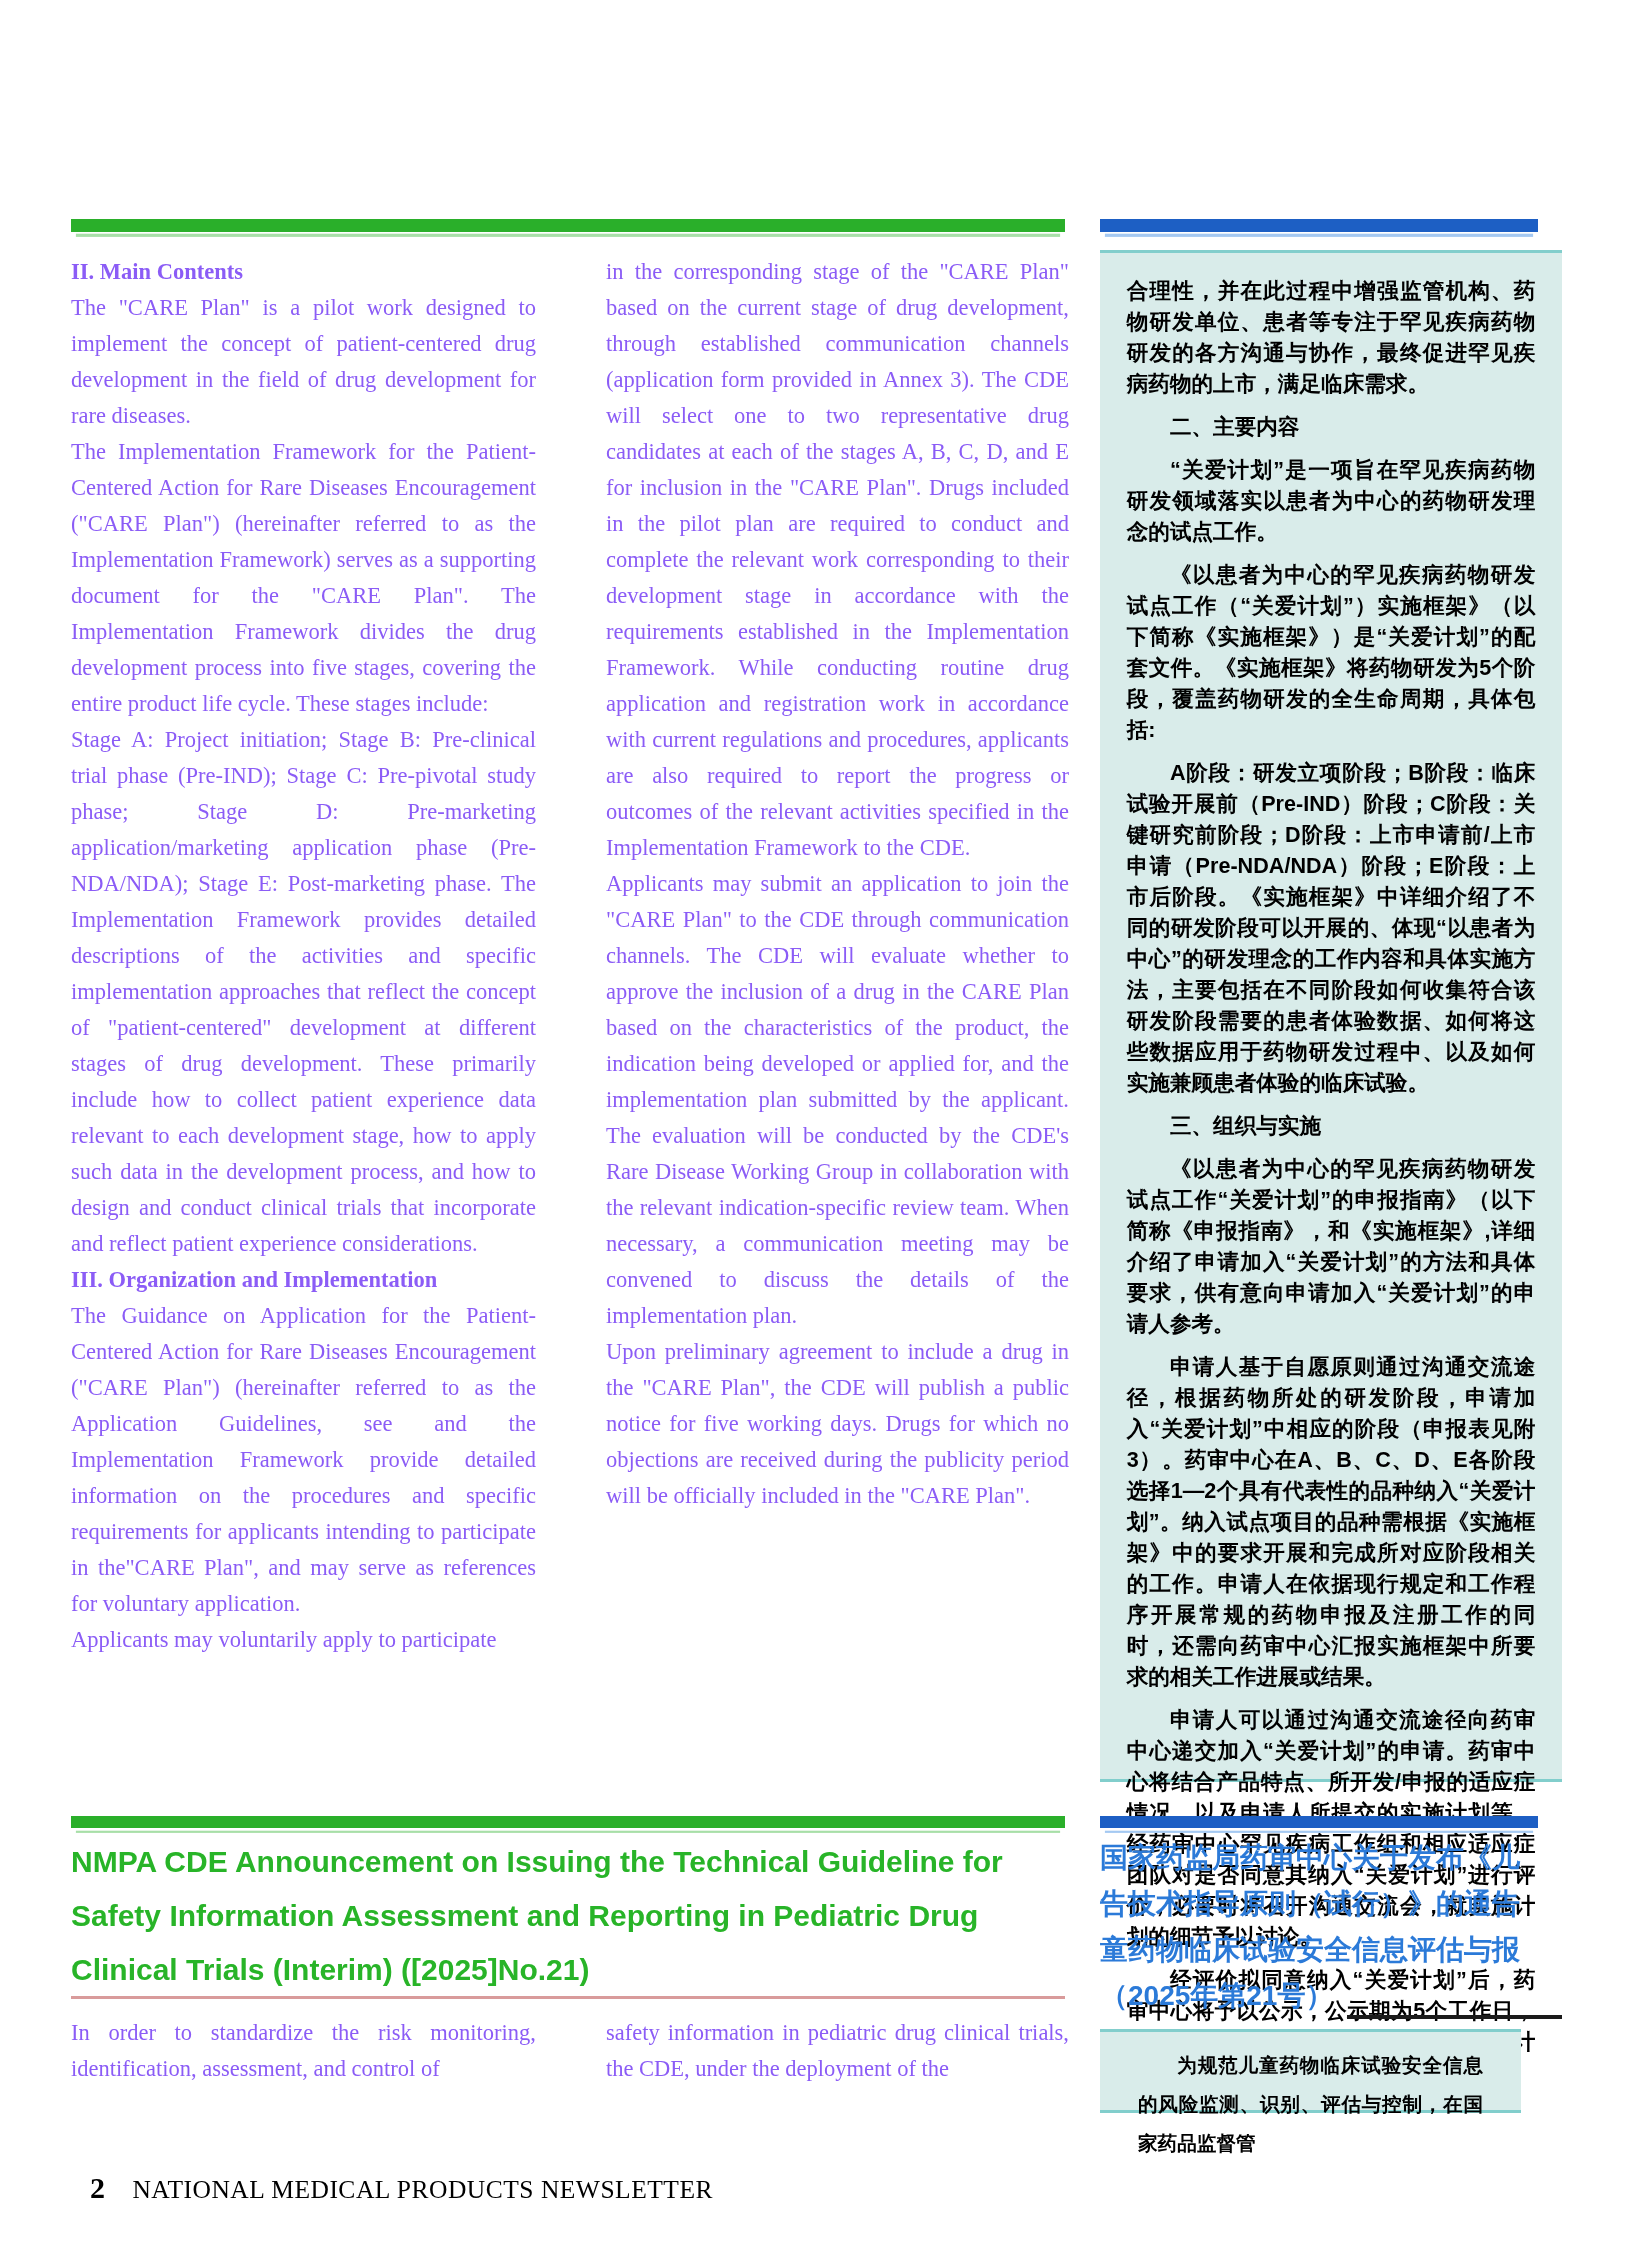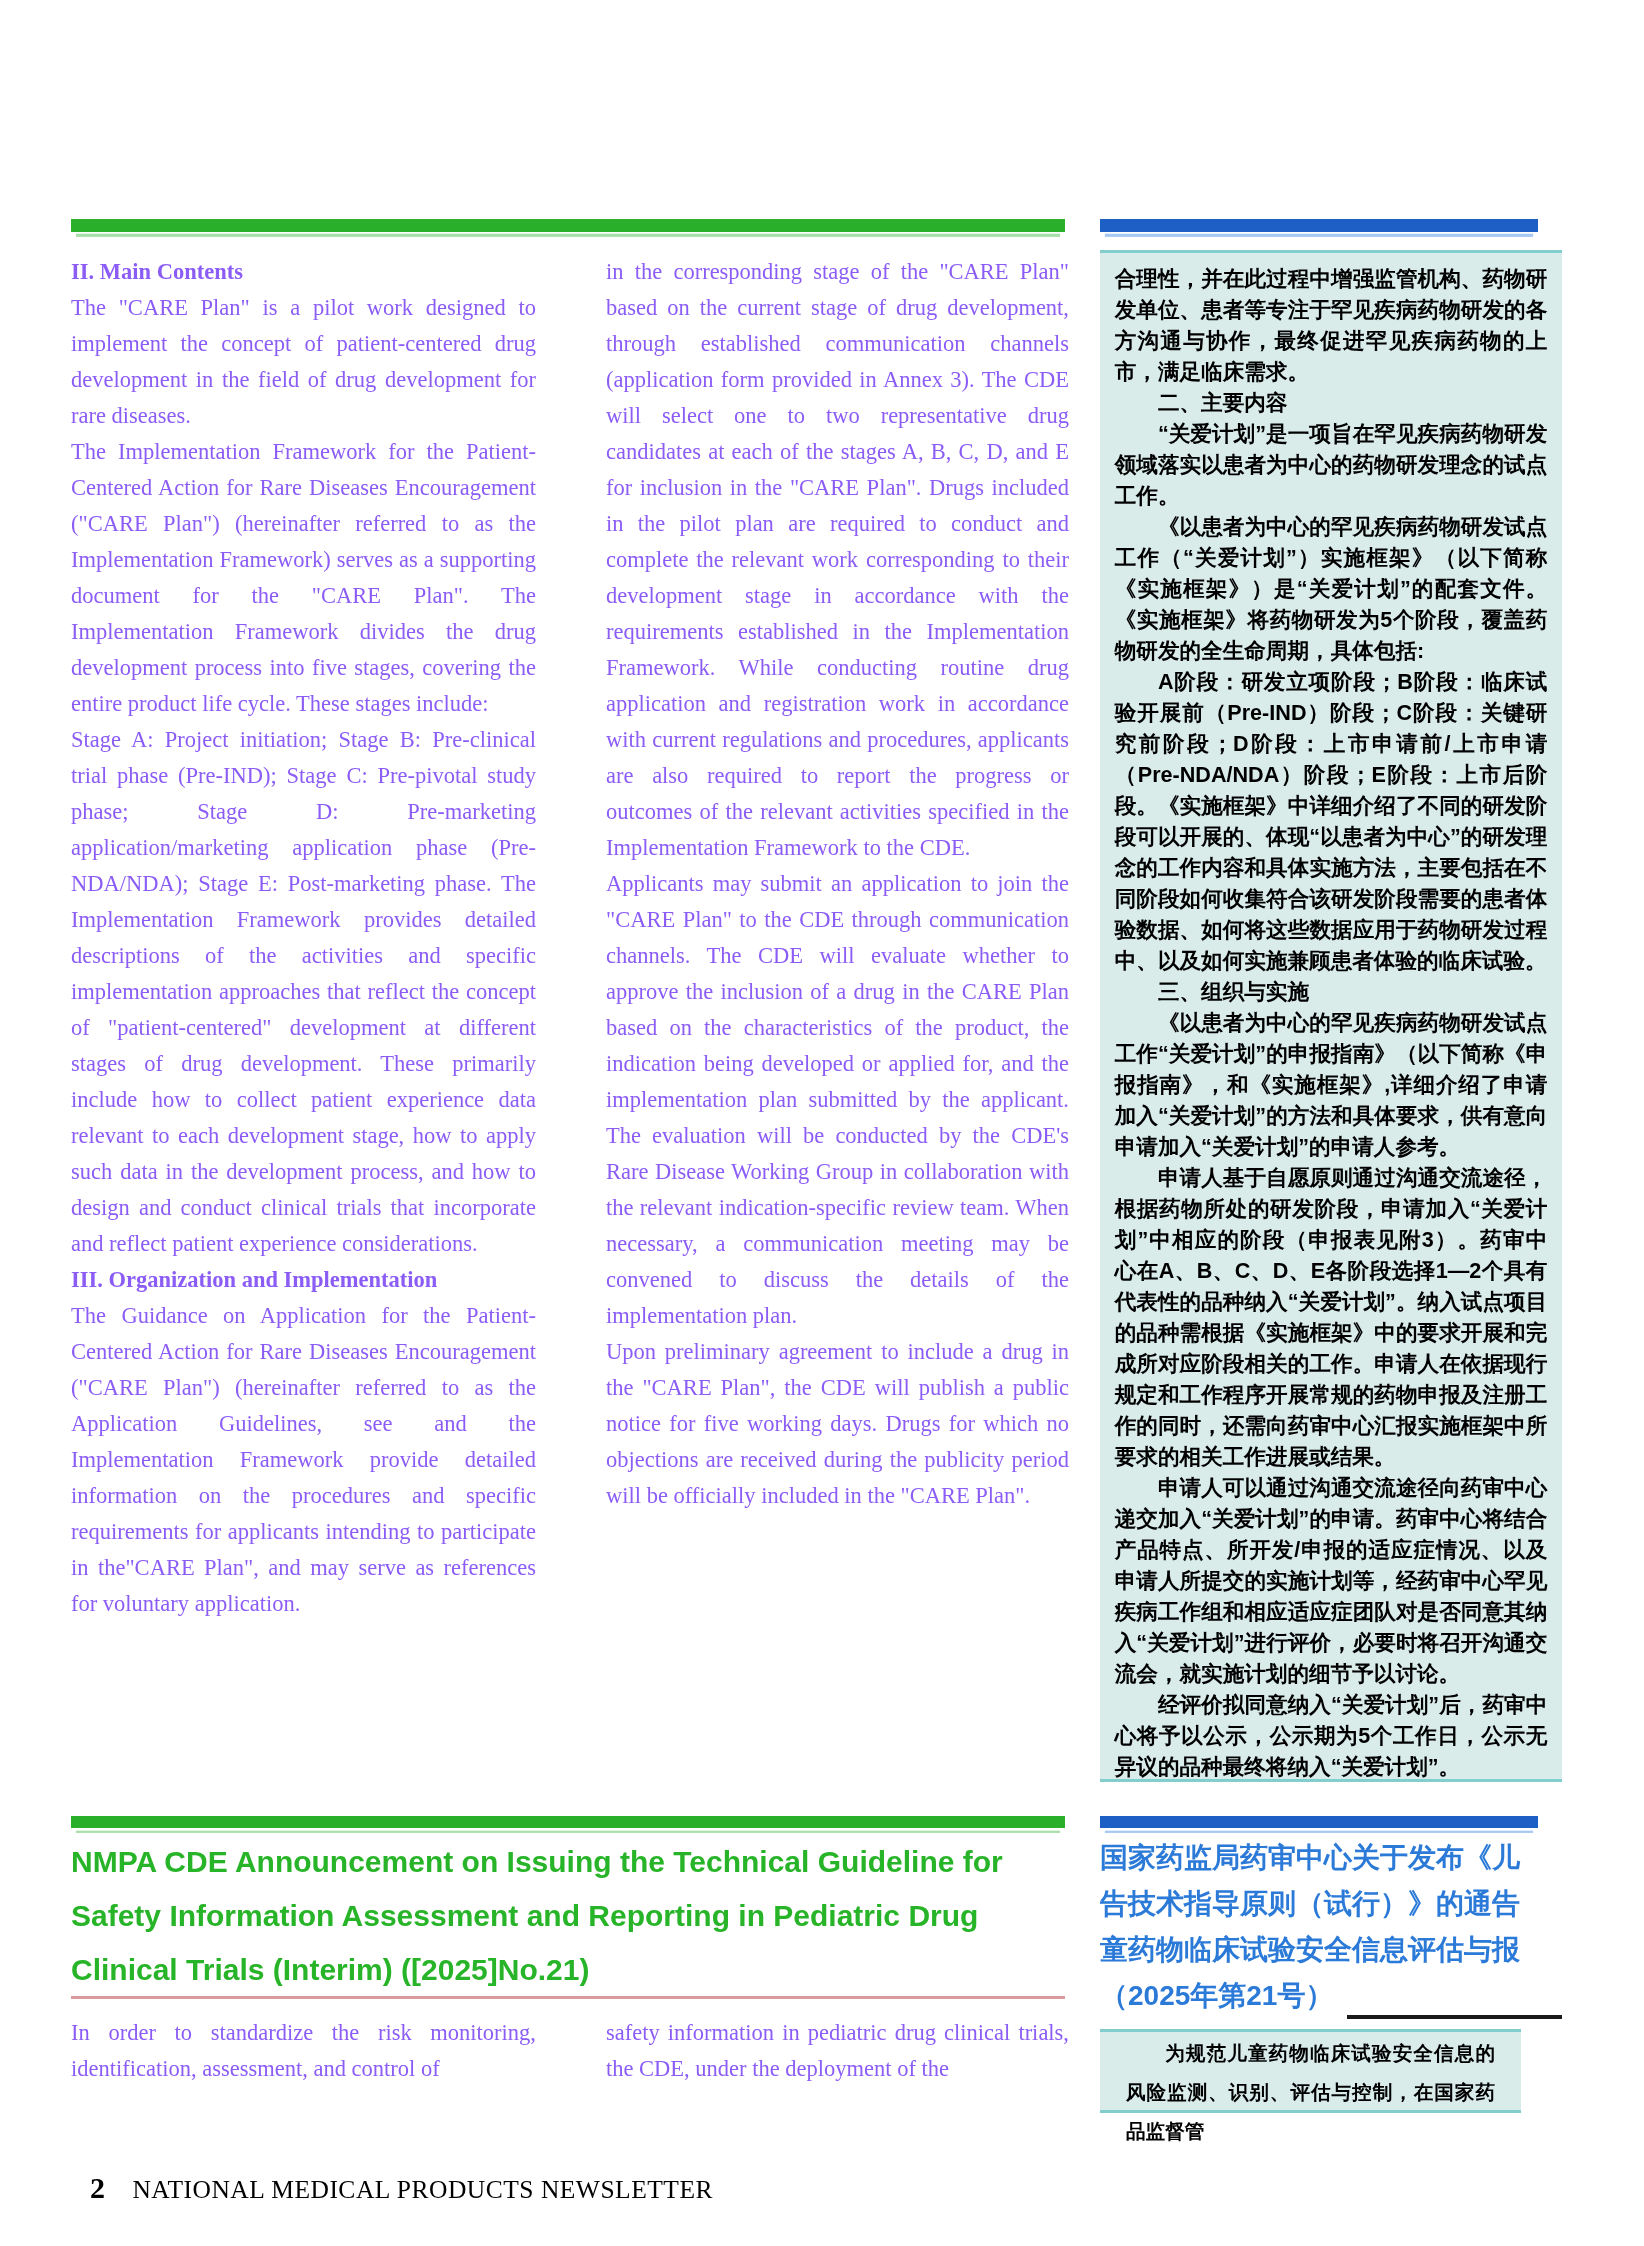--- a/index.html
+++ b/index.html
@@ -17,21 +17,21 @@
   #col1{left:71px;top:254px;width:465px;}
   #col2{left:606px;top:254px;width:463px;}
   p.en{margin:0;font-family:"Liberation Serif",serif;font-size:22.5px;line-height:36px;
        text-align:justify;color:#8b5cf6;}
   p.en.bold{font-weight:bold;}
 
   .cn-box{position:absolute;background:#d9ecea;border-top:3.9px solid #82cecc;
           border-bottom:3.9px solid #82cecc;box-sizing:border-box;}
   #cn-box-1{left:1100px;top:250px;width:462px;height:1532px;padding:9.8px 14.7px;}
   #cn-box-2{left:1100px;top:2029px;width:421px;height:84px;padding:2px 26px;}
-  p.cn{margin:0;font-family:"Liberation Sans",sans-serif;font-weight:bold;
+  p.cn{margin:12px;font-family:"Liberation Sans",sans-serif;font-weight:bold;
        font-size:21.6px;line-height:31px;text-align:justify;color:#000;}
   p.cn.indent{text-indent:2em;}
   #cn-box-2 p.cn{font-size:19.6px;line-height:39px;}
 
   #heading-en{position:absolute;left:71px;top:1835px;width:994px;
               font-family:"Liberation Sans",sans-serif;font-weight:bold;
               font-size:30px;line-height:54px;color:#28b428;}
   #pink-line{position:absolute;left:71px;top:1996px;width:994px;height:2.9px;background:#d99b9b;}
   #b-col1{left:71px;top:2015px;width:465px;}
   #b-col2{left:606px;top:2015px;width:463px;}
@@ -56,20 +56,21 @@
   <div id="green-bar-1" class="bar green-bar"></div>
   <div id="blue-bar-1" class="bar blue-bar"></div>
 
   <div id="col1" class="col">
     <p class="en bold">II. Main Contents</p>
     <p class="en">The "CARE Plan" is a pilot work designed to implement the concept of patient-centered drug development in the field of drug development for rare diseases.</p>
     <p class="en">The Implementation Framework for the Patient-Centered Action for Rare Diseases Encouragement ("CARE Plan") (hereinafter referred to as the Implementation Framework) serves as a supporting document for the "CARE Plan". The Implementation Framework divides the drug development process into five stages, covering the entire product life cycle. These stages include:</p>
     <p class="en">Stage A: Project initiation; Stage B: Pre-clinical trial phase (Pre-IND); Stage C: Pre-pivotal study phase; Stage D: Pre-marketing application/marketing application phase (Pre-NDA/NDA); Stage E: Post-marketing phase. The Implementation Framework provides detailed descriptions of the activities and specific implementation approaches that reflect the concept of "patient-centered" development at different stages of drug development. These primarily include how to collect patient experience data relevant to each development stage, how to apply such data in the development process, and how to design and conduct clinical trials that incorporate and reflect patient experience considerations.</p>
     <p class="en bold">III. Organization and Implementation</p>
     <p class="en">The Guidance on Application for the Patient-Centered Action for Rare Diseases Encouragement ("CARE Plan") (hereinafter referred to as the Application Guidelines, see and the Implementation Framework provide detailed information on the procedures and specific requirements for applicants intending to participate in the"CARE Plan", and may serve as references for voluntary application.</p>
+    <p class="en">Applicants may voluntarily apply to participate</p>
   </div>
 
   <div id="col2" class="col">
     <p class="en">in the corresponding stage of the "CARE Plan" based on the current stage of drug development, through established communication channels (application form provided in Annex 3). The CDE will select one to two representative drug candidates at each of the stages A, B, C, D, and E for inclusion in the "CARE Plan". Drugs included in the pilot plan are required to conduct and complete the relevant work corresponding to their development stage in accordance with the requirements established in the Implementation Framework. While conducting routine drug application and registration work in accordance with current regulations and procedures, applicants are also required to report the progress or outcomes of the relevant activities specified in the Implementation Framework to the CDE.</p>
     <p class="en">Applicants may submit an application to join the "CARE Plan" to the CDE through communication channels. The CDE will evaluate whether to approve the inclusion of a drug in the CARE Plan based on the characteristics of the product, the indication being developed or applied for, and the implementation plan submitted by the applicant. The evaluation will be conducted by the CDE's Rare Disease Working Group in collaboration with the relevant indication-specific review team. When necessary, a communication meeting may be convened to discuss the details of the implementation plan.</p>
     <p class="en">Upon preliminary agreement to include a drug in the "CARE Plan", the CDE will publish a public notice for five working days. Drugs for which no objections are received during the publicity period will be officially included in the "CARE Plan".</p>
   </div>
 
   <div id="cn-box-1" class="cn-box">
     <p class="cn">合理性，并在此过程中增强监管机构、药物研发单位、患者等专注于罕见疾病药物研发的各方沟通与协作，最终促进罕见疾病药物的上市，满足临床需求。</p>

